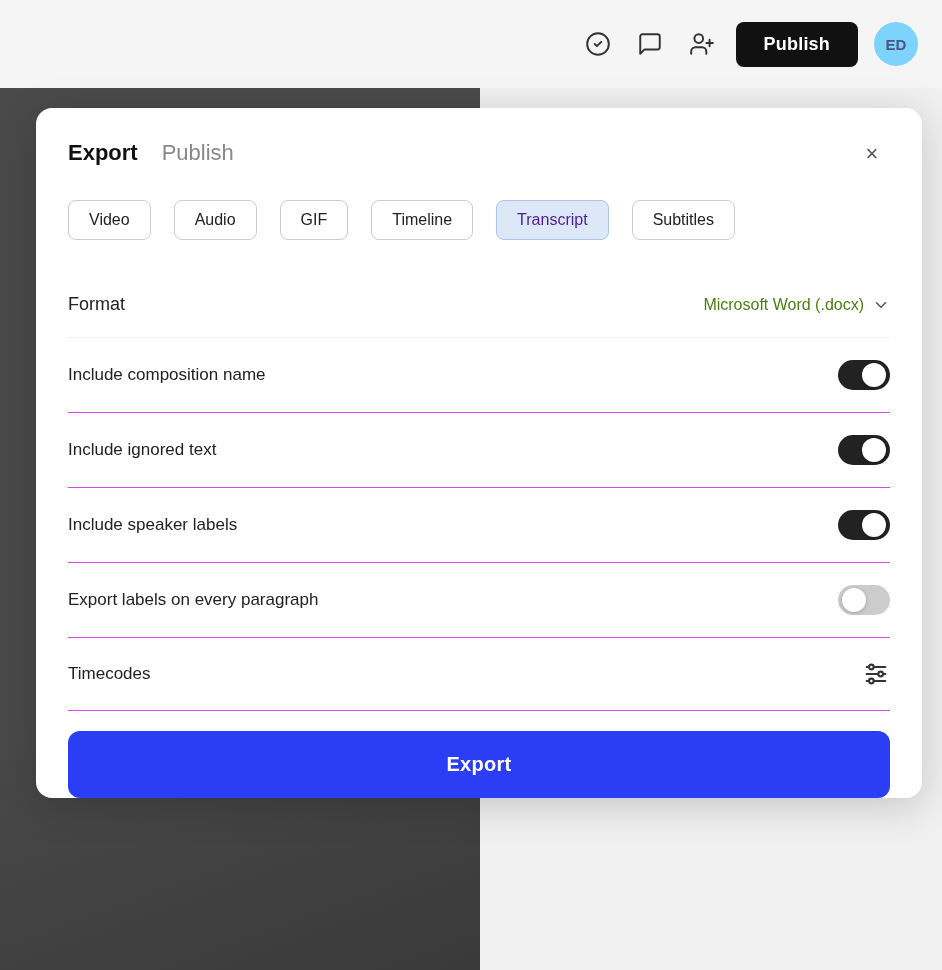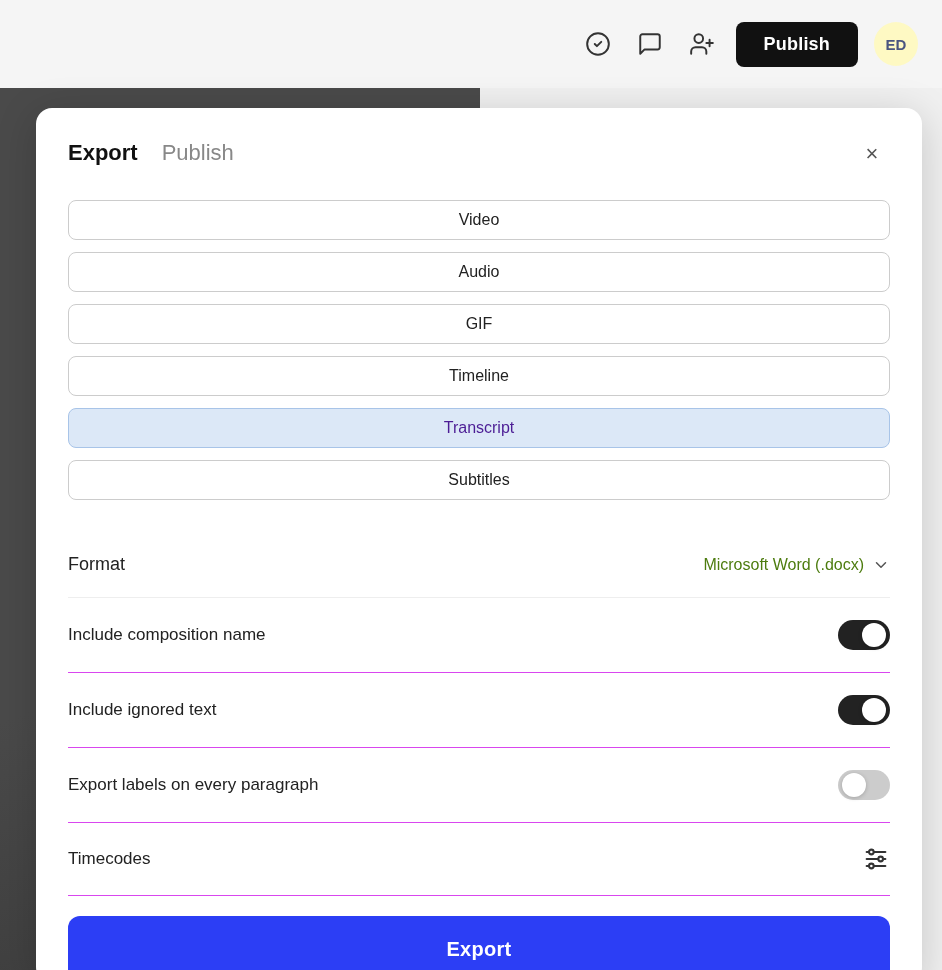--- a/index.html
+++ b/index.html
@@ -50,21 +50,21 @@
       font-size: 18px;
       font-weight: 600;
       cursor: pointer;
       letter-spacing: 0.2px;
     }
 
     .avatar {
       width: 44px;
       height: 44px;
       border-radius: 50%;
-      background: #fef9c3;
+      background: #7dd3fc;
       display: flex;
       align-items: center;
       justify-content: center;
       font-size: 15px;
       font-weight: 700;
       color: #4a5580;
       cursor: pointer;
     }
 
     
@@ -148,24 +148,23 @@
       justify-content: center;
       cursor: pointer;
       color: #555;
       font-size: 22px;
       border-radius: 50%;
     }
 
     
     .tab-row {
       display: flex;
-      gap: 12px;
+      gap: 23px;
       padding: 8px 32px 24px 32px;
       flex-wrap: wrap;
-      flex-direction: column;
     }
 
     .tab-btn {
       border: 1.5px solid #ccc;
       border-radius: 8px;
       padding: 10px 20px;
       font-size: 16px;
       font-weight: 400;
       color: #222;
       background: #fff;
@@ -378,20 +377,26 @@
       </div>
 
 
       <div class="option-row">
         <span class="option-label">Include ignored text</span>
         <div class="toggle">
           <div class="toggle-knob"></div>
         </div>
       </div>
 
+      <div class="option-row">
+        <span class="option-label">Include speaker labels</span>
+        <div class="toggle">
+          <div class="toggle-knob"></div>
+        </div>
+      </div>
 
       <div class="option-row">
         <span class="option-label">Export labels on every paragraph</span>
         <div class="toggle off">
           <div class="toggle-knob"></div>
         </div>
       </div>
 
       <div class="option-row">
         <span class="option-label">Timecodes</span>

